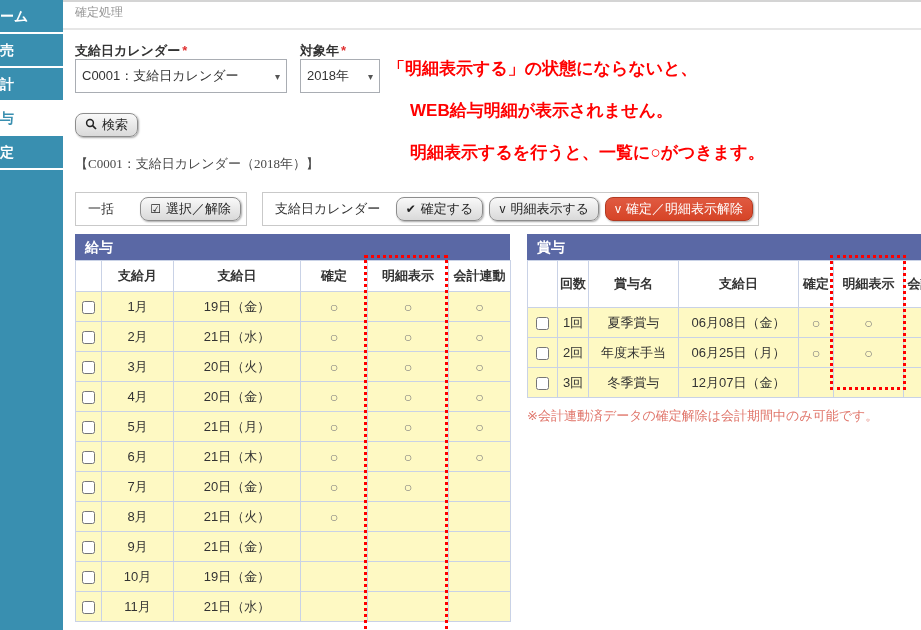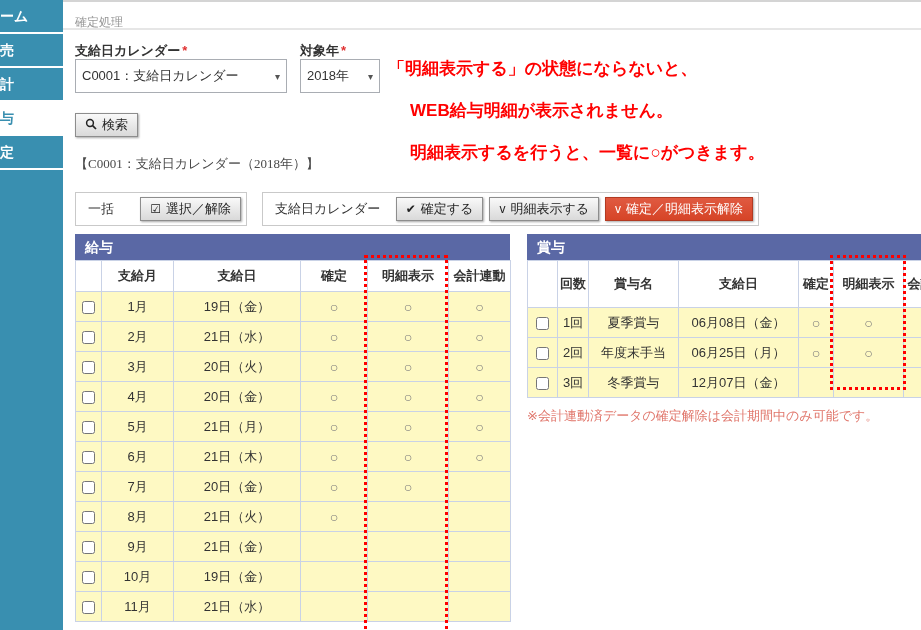--- a/index.html
+++ b/index.html
@@ -21,36 +21,36 @@
     white-space:nowrap; overflow:hidden;
   }
   .sb-item.active { background:#fff; color:#398fb0; }
   .sb-fill { flex:1 1 auto; background:#398fb0; }
   
   .main {
     position:absolute; left:63px; top:0; right:0; height:630px;
     background:#fff; border-top:2px solid #d4d4d4;
   }
   .page-header { height:28px; border-bottom:2px solid #e6e6e6; }
-  .breadcrumb { padding:12px 0 0 12px; font-size:12px; color:#969696; }
+  .breadcrumb { padding:2px 0 0 12px; font-size:12px; color:#969696; }
   .abs { position:absolute; }
   .field-label { font-size:13px; font-weight:bold; color:#333; }
   .req { color:#e03030; font-weight:bold; margin-left:2px; }
   .select {
     height:25px; border:1px solid #a9adb3; background:#fff; font-size:13px;
     display:flex; align-items:center; justify-content:space-between;
     padding:16px 6px; cursor:pointer;
   }
   .caret { font-size:10px; color:#555; margin-left:6px; }
   .annotation { color:#ff0000; font-weight:bold; font-size:17px; line-height:42px; white-space:nowrap; }
   .annotation .indent { padding-left:22px; }
   .btn {
     height:24px; padding:0 9px; font-size:13px; color:#222;
     background:linear-gradient(#f9f9f9,#d9d9d9);
-    border:1px solid #8d8d8d; border-radius:0;
+    border:1px solid #8d8d8d; border-radius:8px;
     box-shadow:1px 1px 2px rgba(0,0,0,0.35);
     display:inline-flex; align-items:center; gap:5px; cursor:pointer; white-space:nowrap;
   }
   .btn.danger {
     background:linear-gradient(#e05a41,#d64427); color:#fff; border-color:#b23a22;
   }
   .btn .ic { font-size:12px; line-height:1; }
   .sel-title { font-size:13px; color:#4a4a4a; }
   .tb-box {
     position:absolute; top:190px; height:34px; border:1px solid #c9c9c9;

